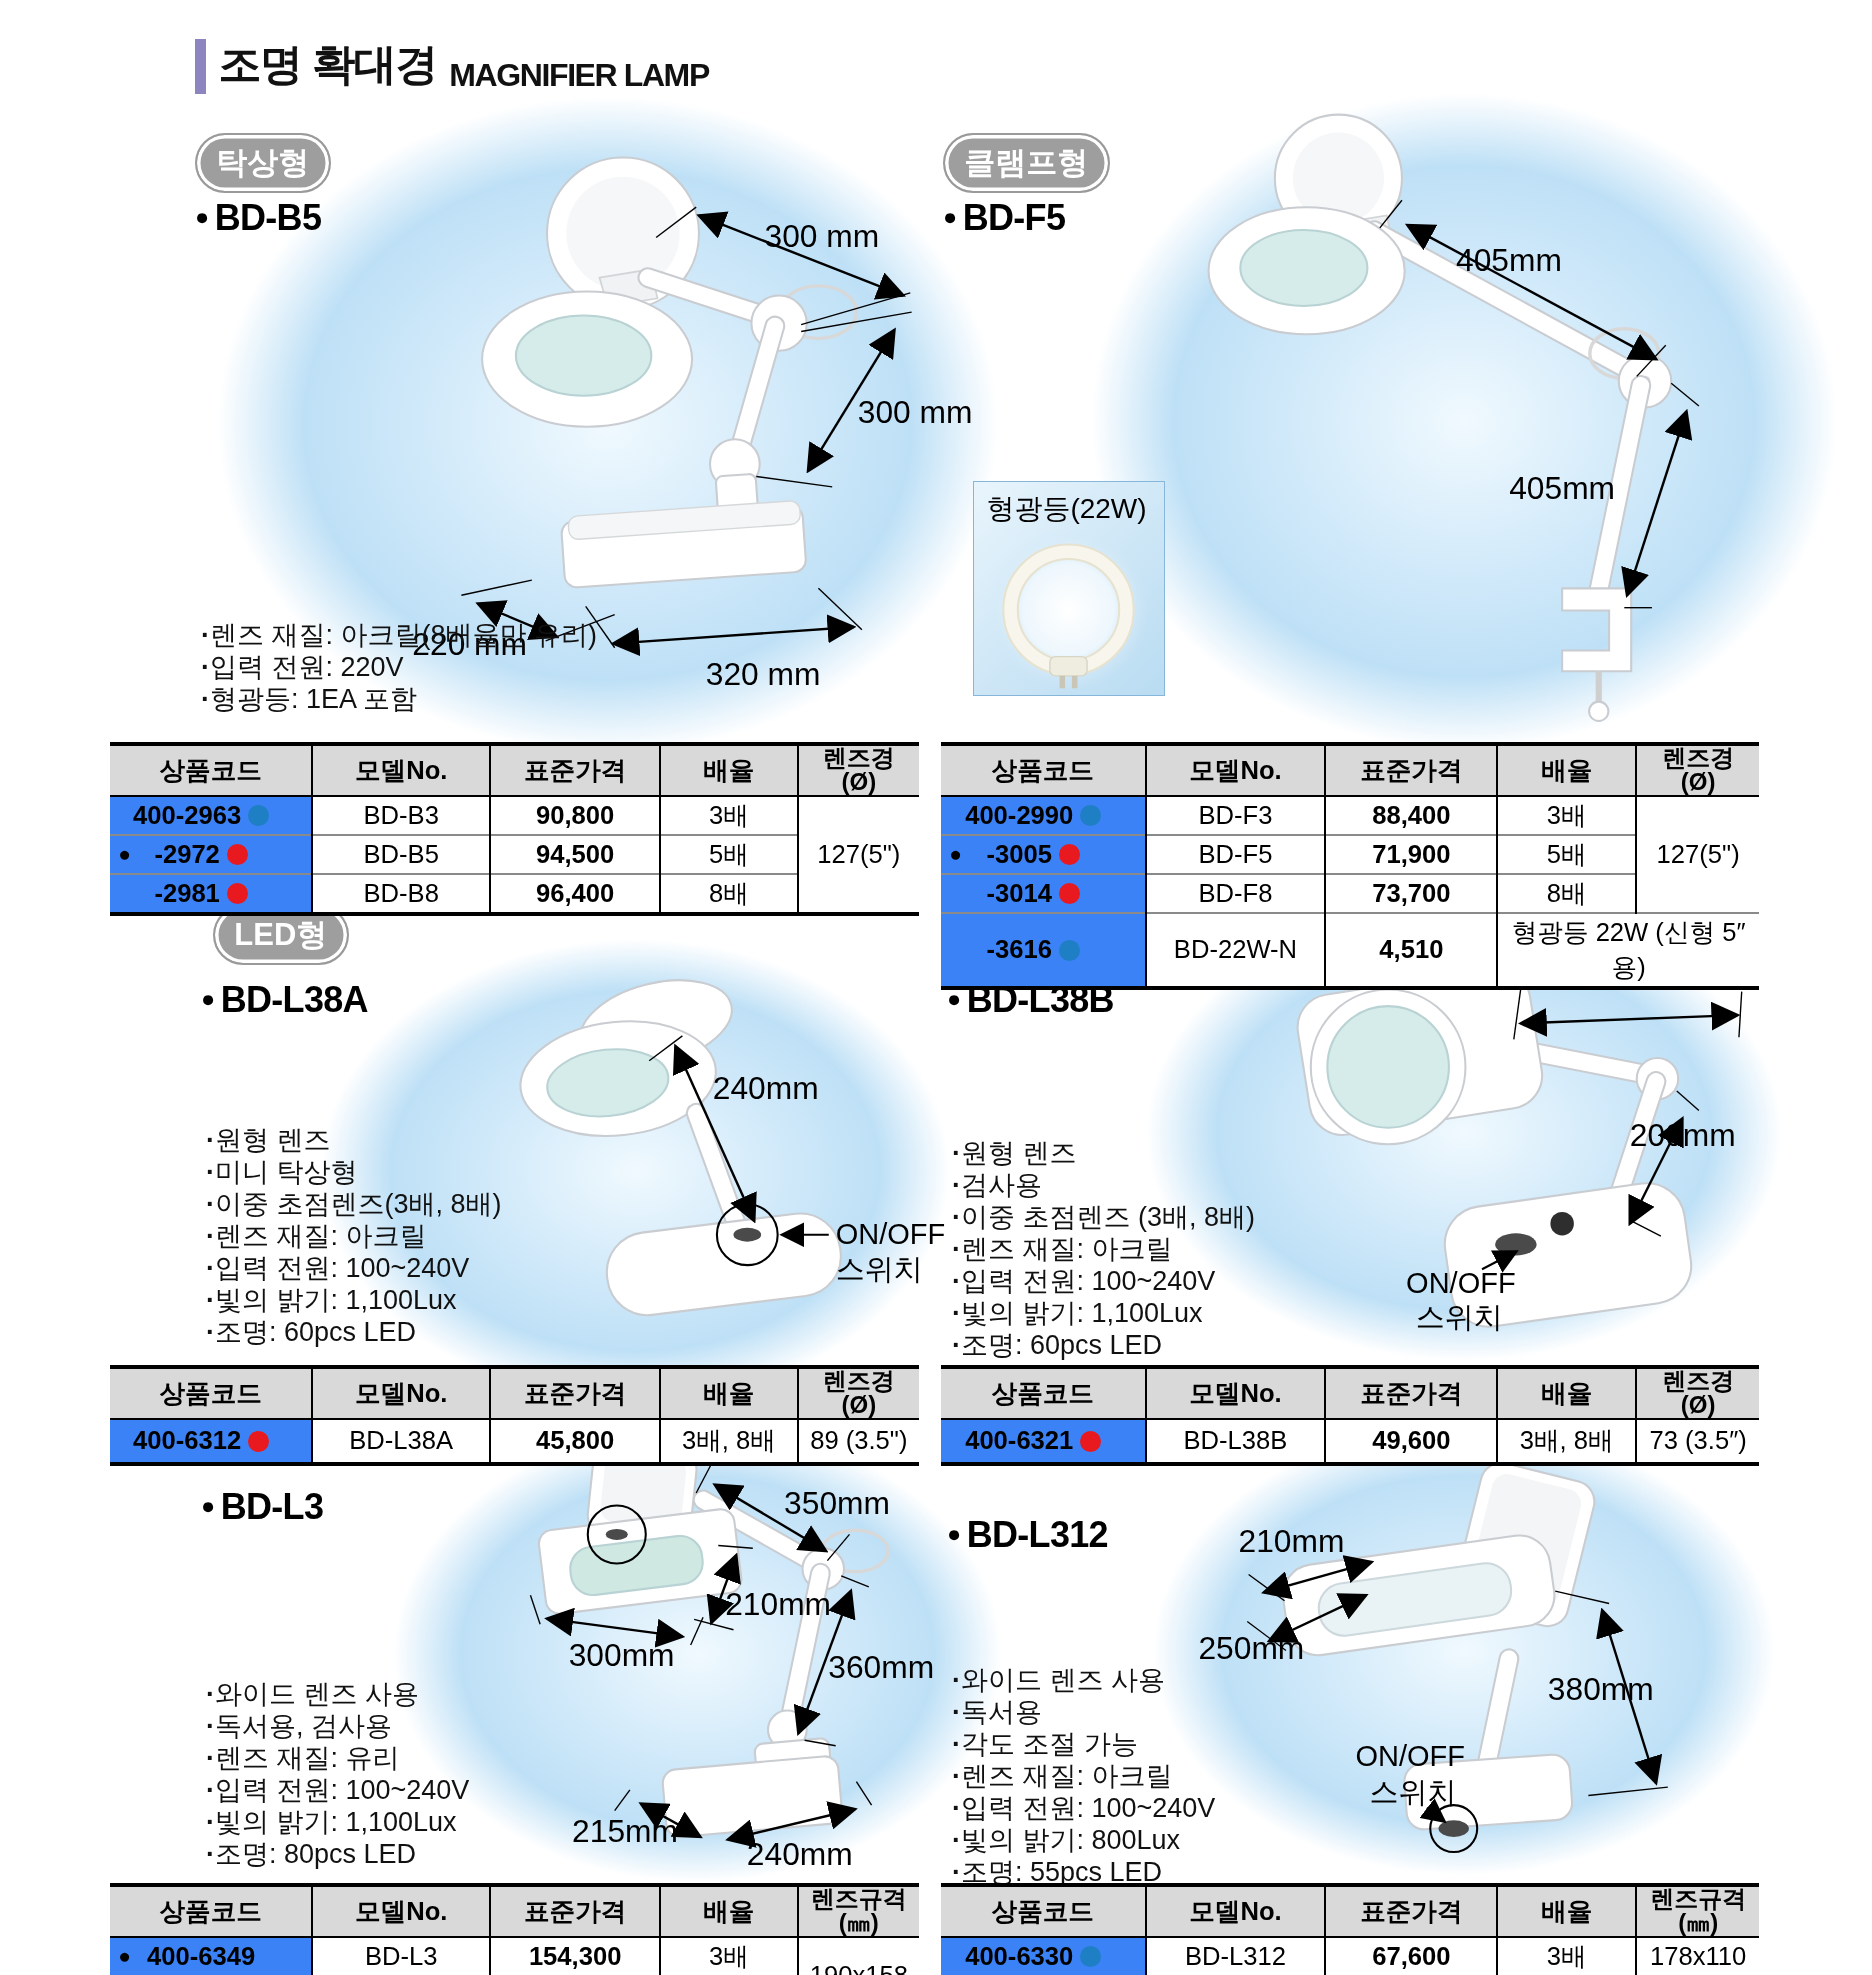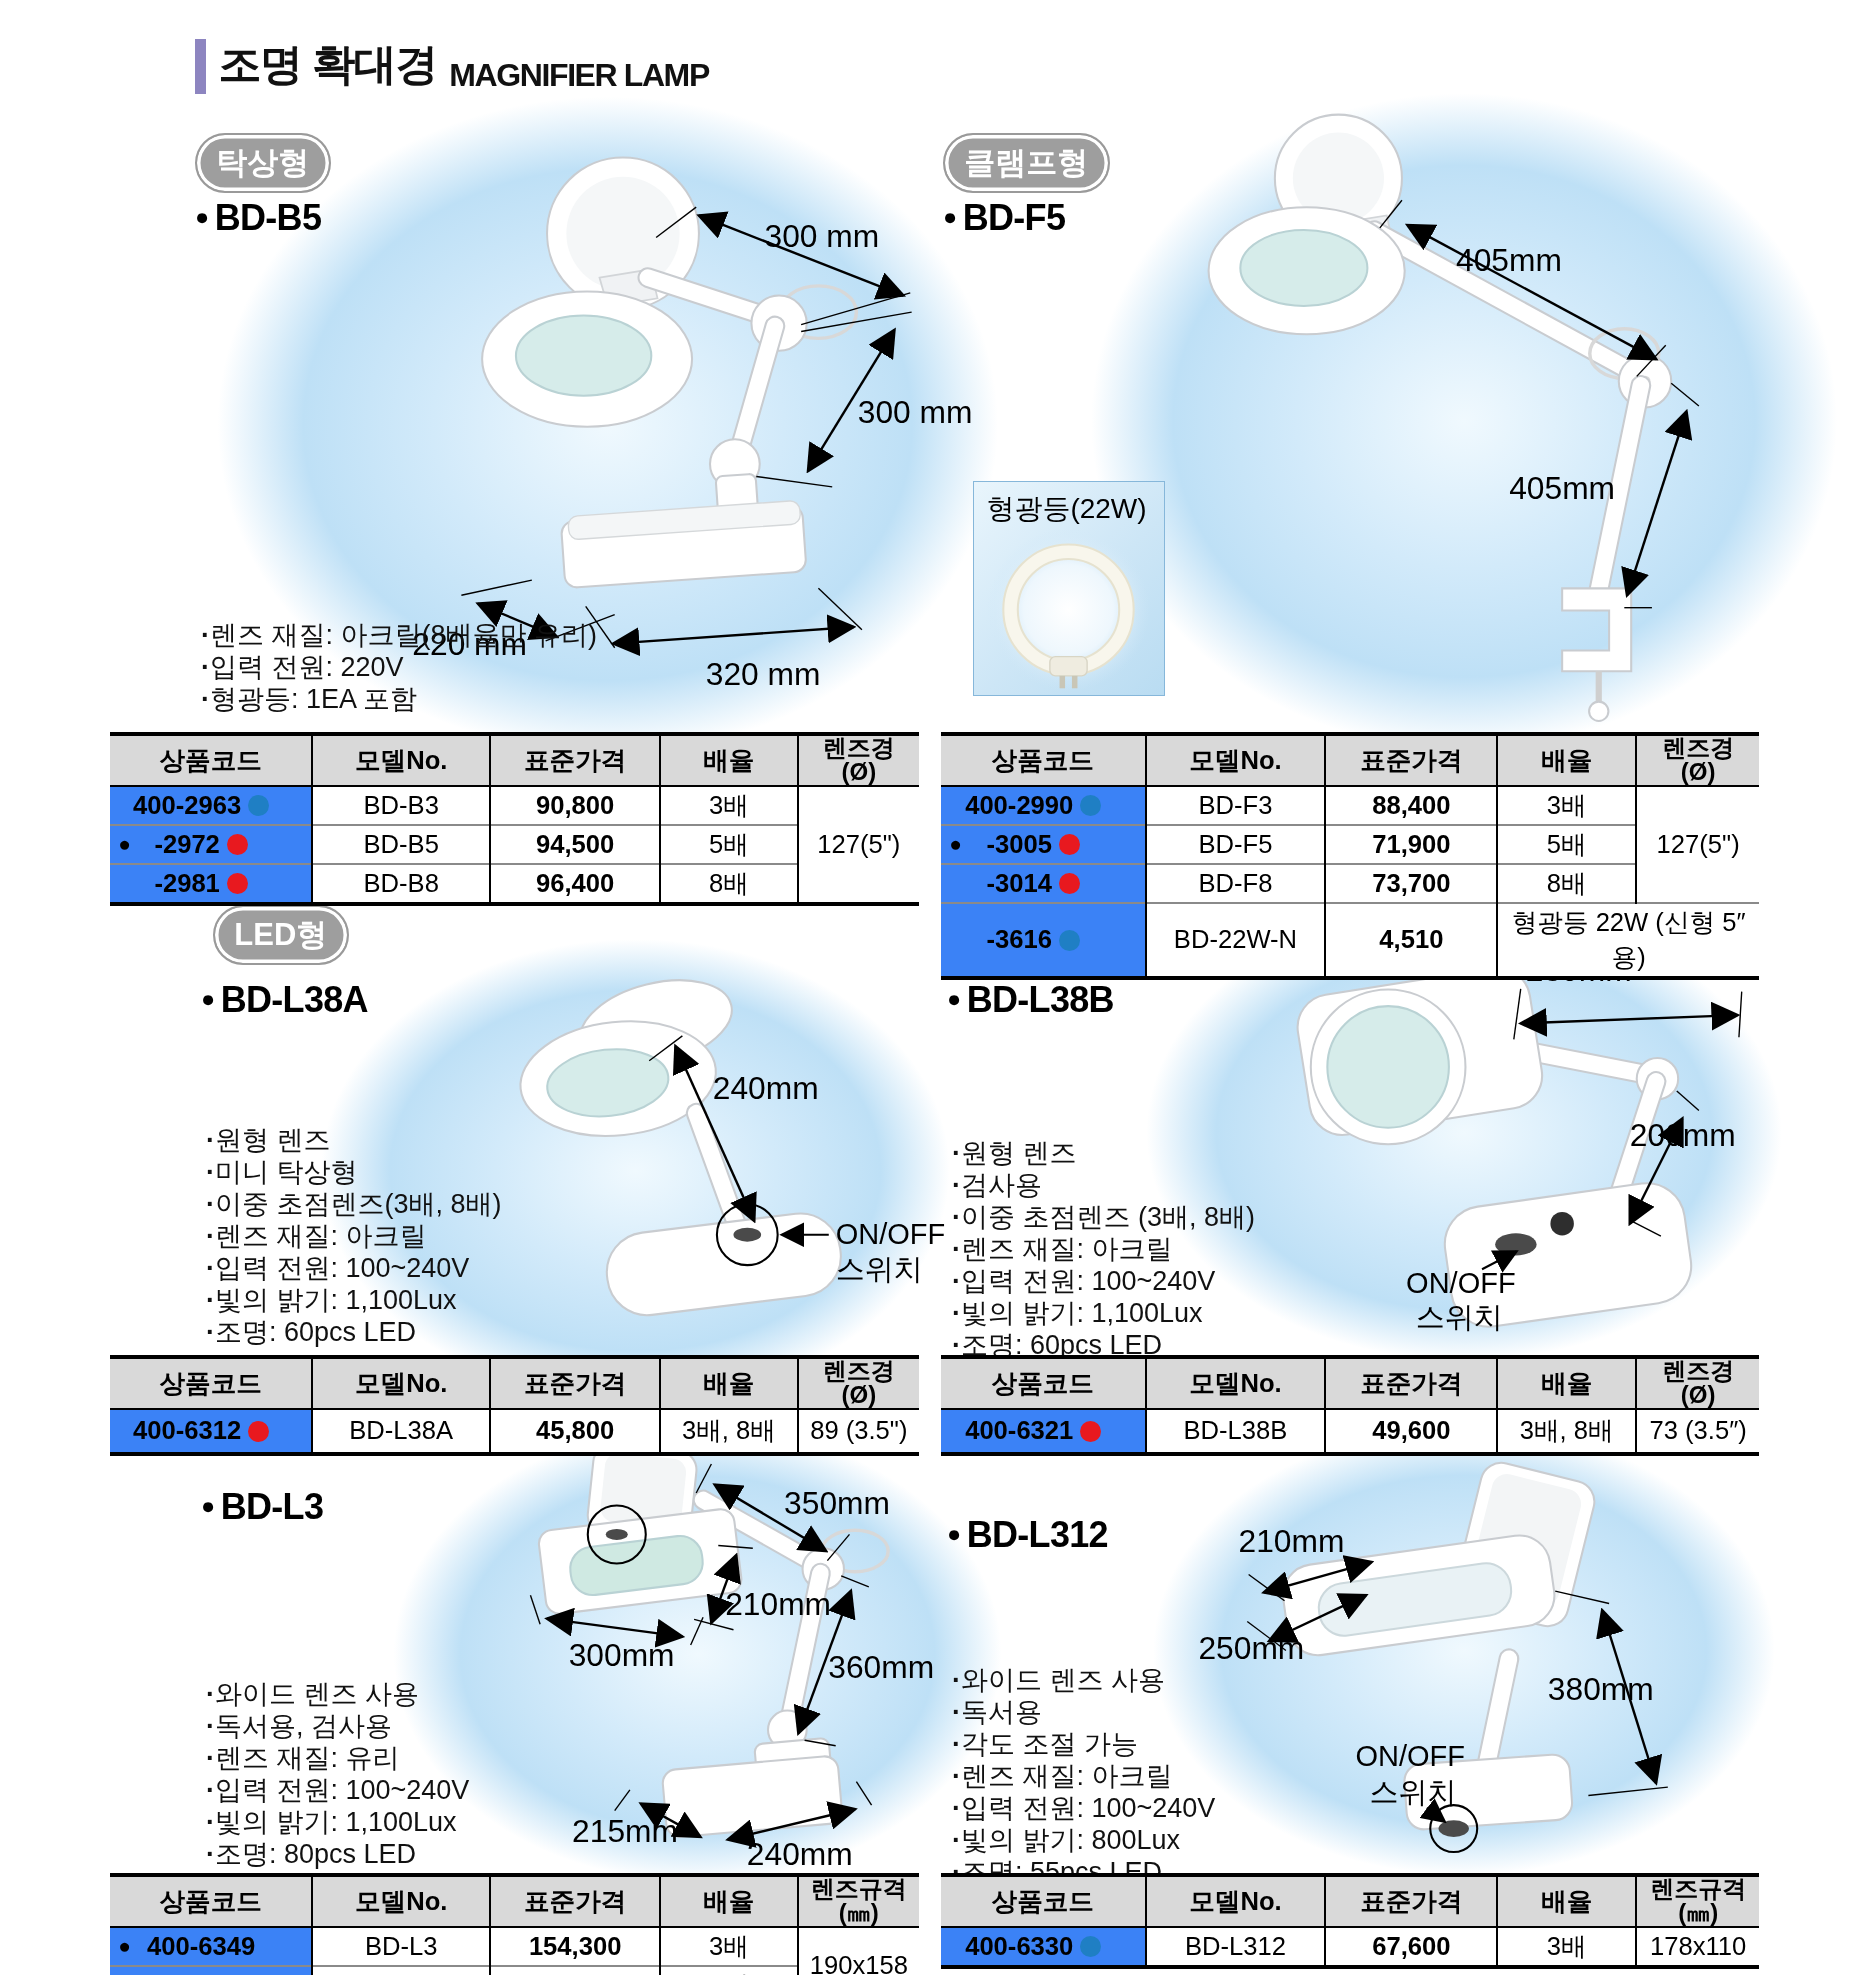--- a/index.html
+++ b/index.html
@@ -21,21 +21,21 @@
   .prod-title .bullet { font-size:23.5px; line-height:1; }
   .prod-title .pname  { font-size:36px; font-weight:bold; letter-spacing:-0.7px; }
 
   
   .specs { position:absolute; margin:4px; padding:0; }
   .specs li { list-style:none; font-size:27px; line-height:32px; color:#111; white-space:nowrap; }
   .specs li::before { content:"\00B7 "; font-weight:bold; }
 
   
   .ptable { position:absolute; border-collapse:collapse; table-layout:fixed; background:#fff;
-            border-top:4.1px solid #000; border-bottom:4.1px solid #000; }
+            border-top:4.1px solid #000; border-bottom:4.1px solid #000;margin-top:10px; }
   .ptable th, .ptable td { border-left:2.1px solid #000; text-align:center; vertical-align:middle; }
   .ptable tr > *:first-child { border-left:none; }
   .ptable thead th { background:#d9d9d9; font-size:25.6px; font-weight:bold; color:#000;
                      border-bottom:2.8px solid #000; height:41px; padding:1.4px 0; }
   .ptable thead th.hdr2 { height:41px; line-height:1.02; padding:0; }
   .ptable thead th.hdr2 span { display:block; font-size:24px; }
   .ptable tbody td { font-size:25.6px; color:#000; }
   .ptable tbody tr + tr td { border-top:2.1px solid #8a8a8a; }
   .t-mid tbody td  { height:40px; }
   .t-top tbody td  { height:30px; }

